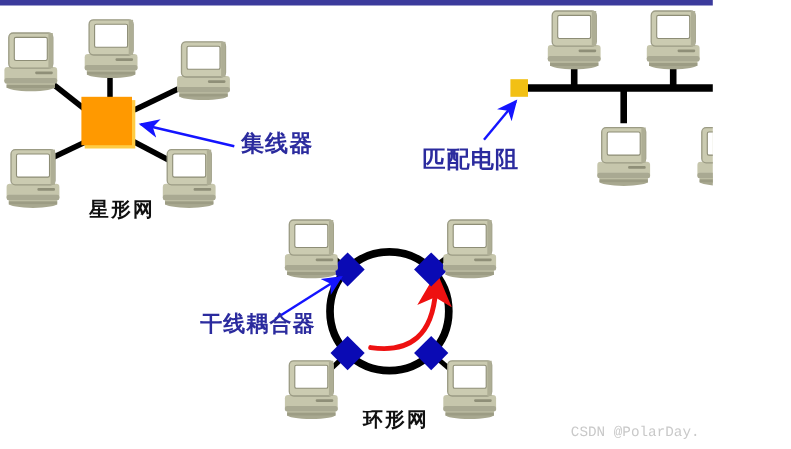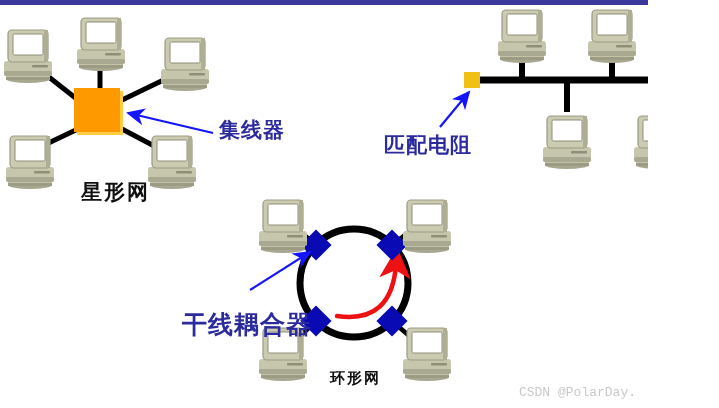--- a/index.html
+++ b/index.html
@@ -55,24 +55,24 @@
     position: absolute;
     right: 12px;
     bottom: 8px;
     color: #c9c9c9;
     font-size: 13px;
     font-family: Liberation Mono, monospace;
     white-space: nowrap;
   }
   #label-hub      { left: 219px; top: 116px; font-size: 21px; }
   #label-terminator { left: 384px; top: 131px; font-size: 21px; text-align: right; }
-  #label-coupler  { left: 182px; top: 281px; font-size: 25px; margin-top: 27px; }
-  #title-star     { left: 81px;  top: 178px; font-size: 21px; }
+  #label-coupler  { left: 182px; top: 281px; font-size: 20px; }
+  #title-star     { left: 81px;  top: 178px; font-size: 18px; }
   #title-bus      { left: 557px; top: 161px; font-size: 21px; }
-  #title-ring     { left: 330px; top: 369px; font-size: 15px; }
+  #title-ring     { left: 330px; top: 369px; font-size: 18px; }
 </style>
 </head>
 <body>
 
 <div id="stage">
 
   <div id="topbar"></div>
   <div id="right-frame"></div>
 
   <svg class="svg-layer" viewBox="0 0 719 408" xmlns="http://www.w3.org/2000/svg">

